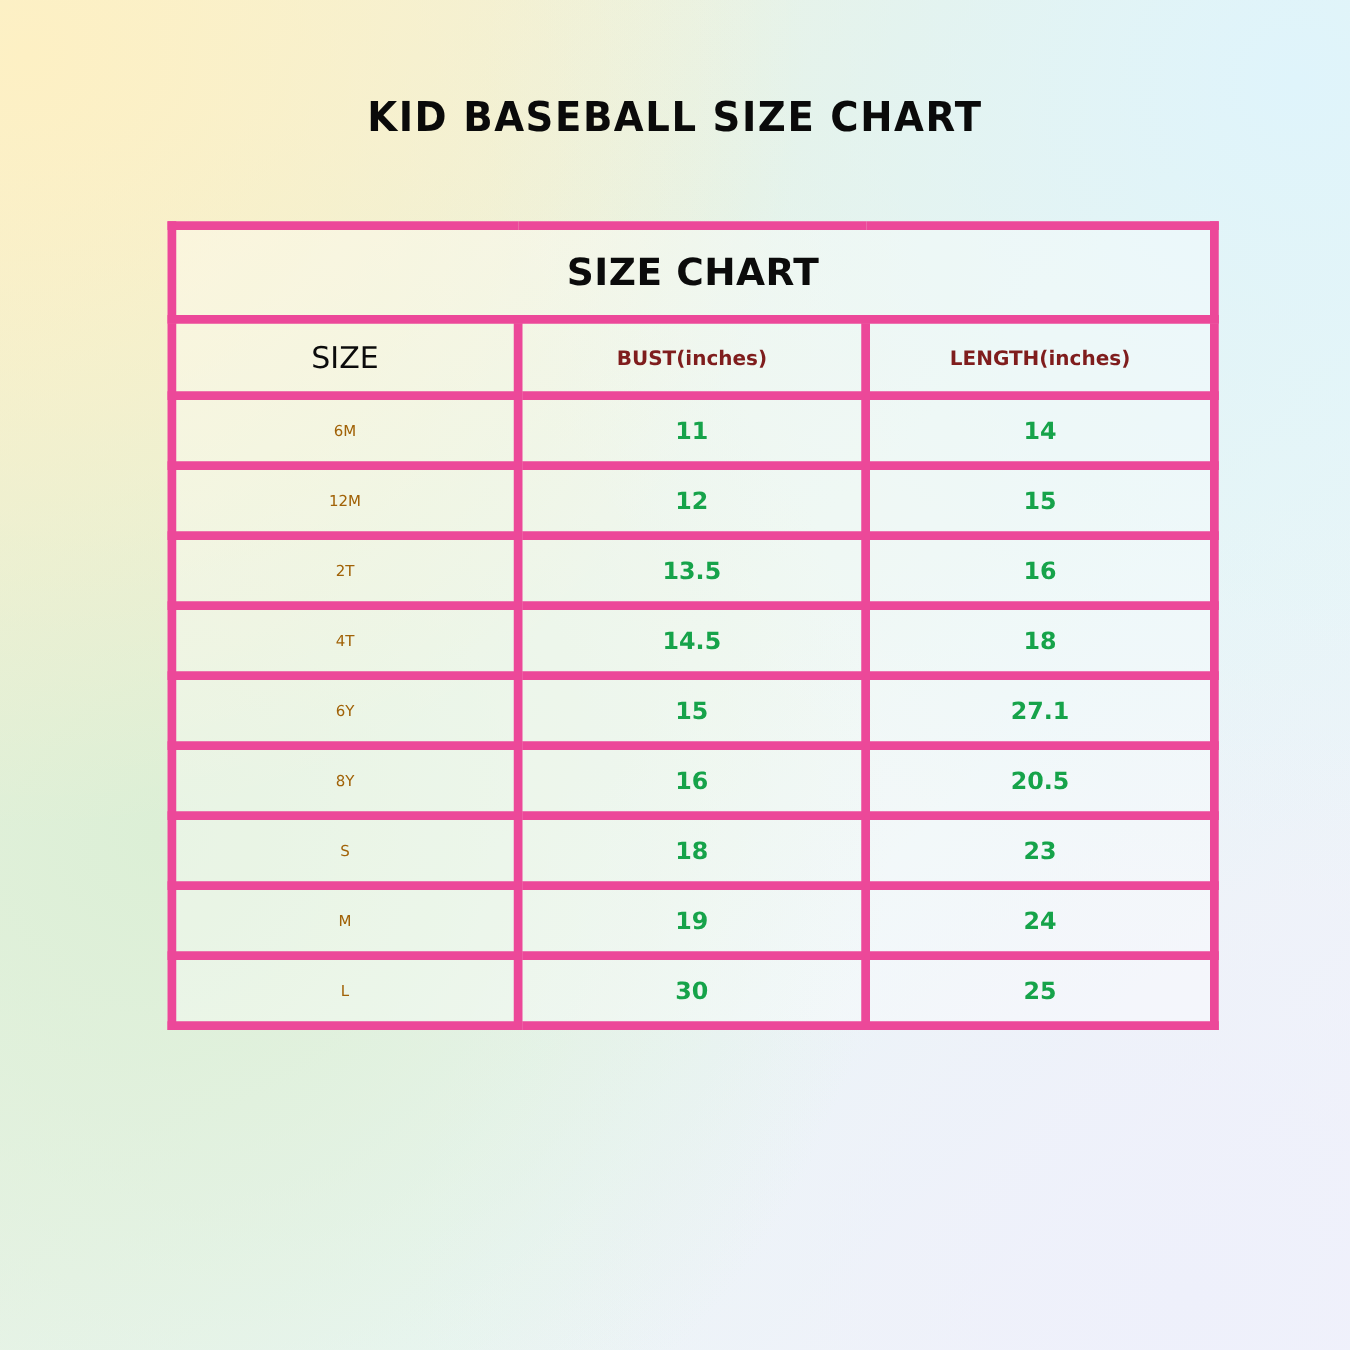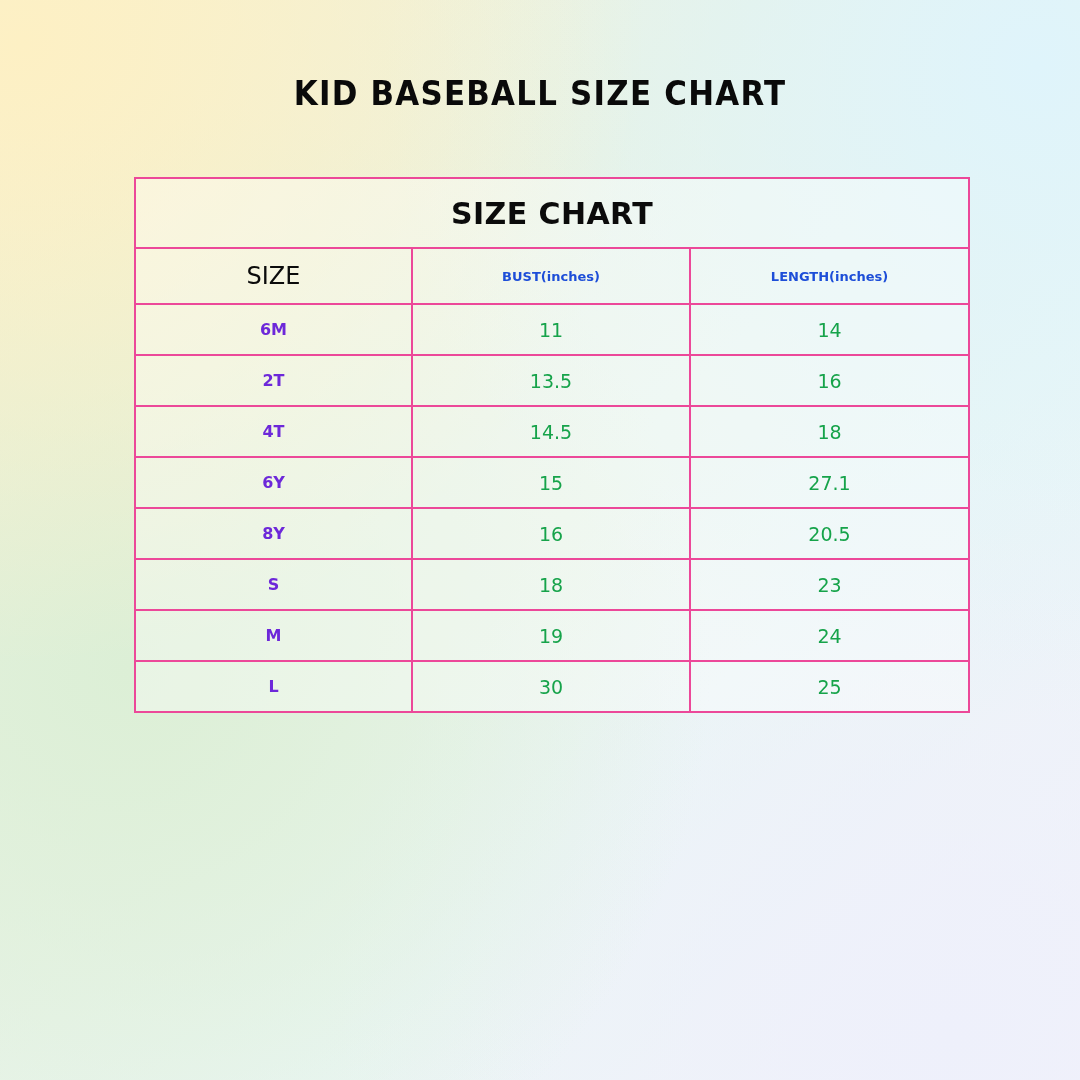--- a/index.html
+++ b/index.html
@@ -44,21 +44,21 @@
 
   table.size-chart {
     border-collapse: collapse;
     width: 100%;
     table-layout: fixed;
     background: rgba(255,255,255,0.35);
   }
 
   table.size-chart td,
   table.size-chart th {
-    border: 2px solid #ec4899;
+    border: 7px solid #ec4899;
     padding: 0;
     text-align: center;
     vertical-align: middle;
   }
 
   .chart-caption {
     height: 68px;
     font-size: 30px;
     font-weight: 700;
     color: #0b0b0b;
@@ -71,36 +71,36 @@
 
   .hdr-row th {
     height: 54px;
   }
   .hdr-size {
     font-size: 24px;
     font-weight: 400;
     color: #0b0b0b;
   }
   .hdr-measure {
-    font-size: 13px;
+    font-size: 16px;
     font-weight: 700;
-    color: #1d4ed8;
+    color: #7f1d1d;
   }
 
   .data-row td {
     height: 49px;
   }
   .cell-size {
-    font-size: 16px;
-    font-weight: 700;
-    color: #6d28d9;
+    font-size: 12px;
+    font-weight: 400;
+    color: #a16207;
   }
   .cell-value {
     font-size: 19px;
-    font-weight: 400;
+    font-weight: 700;
     color: #16a34a;
   }
 </style>
 </head>
 <body>
 
 <div class="page-title">KID BASEBALL SIZE CHART</div>
 
 <div class="table-wrap">
   <table class="size-chart">
@@ -115,20 +115,25 @@
       </tr>
       <tr class="hdr-row">
         <th class="hdr-size">SIZE</th>
         <th class="hdr-measure">BUST(inches)</th>
         <th class="hdr-measure">LENGTH(inches)</th>
       </tr>
     <tr class="data-row">
           <td class="cell-size">6M</td>
           <td class="cell-value">11</td>
           <td class="cell-value">14</td>
+        </tr>
+        <tr class="data-row">
+          <td class="cell-size">12M</td>
+          <td class="cell-value">12</td>
+          <td class="cell-value">15</td>
         </tr>
         <tr class="data-row">
           <td class="cell-size">2T</td>
           <td class="cell-value">13.5</td>
           <td class="cell-value">16</td>
         </tr>
         <tr class="data-row">
           <td class="cell-size">4T</td>
           <td class="cell-value">14.5</td>
           <td class="cell-value">18</td>

